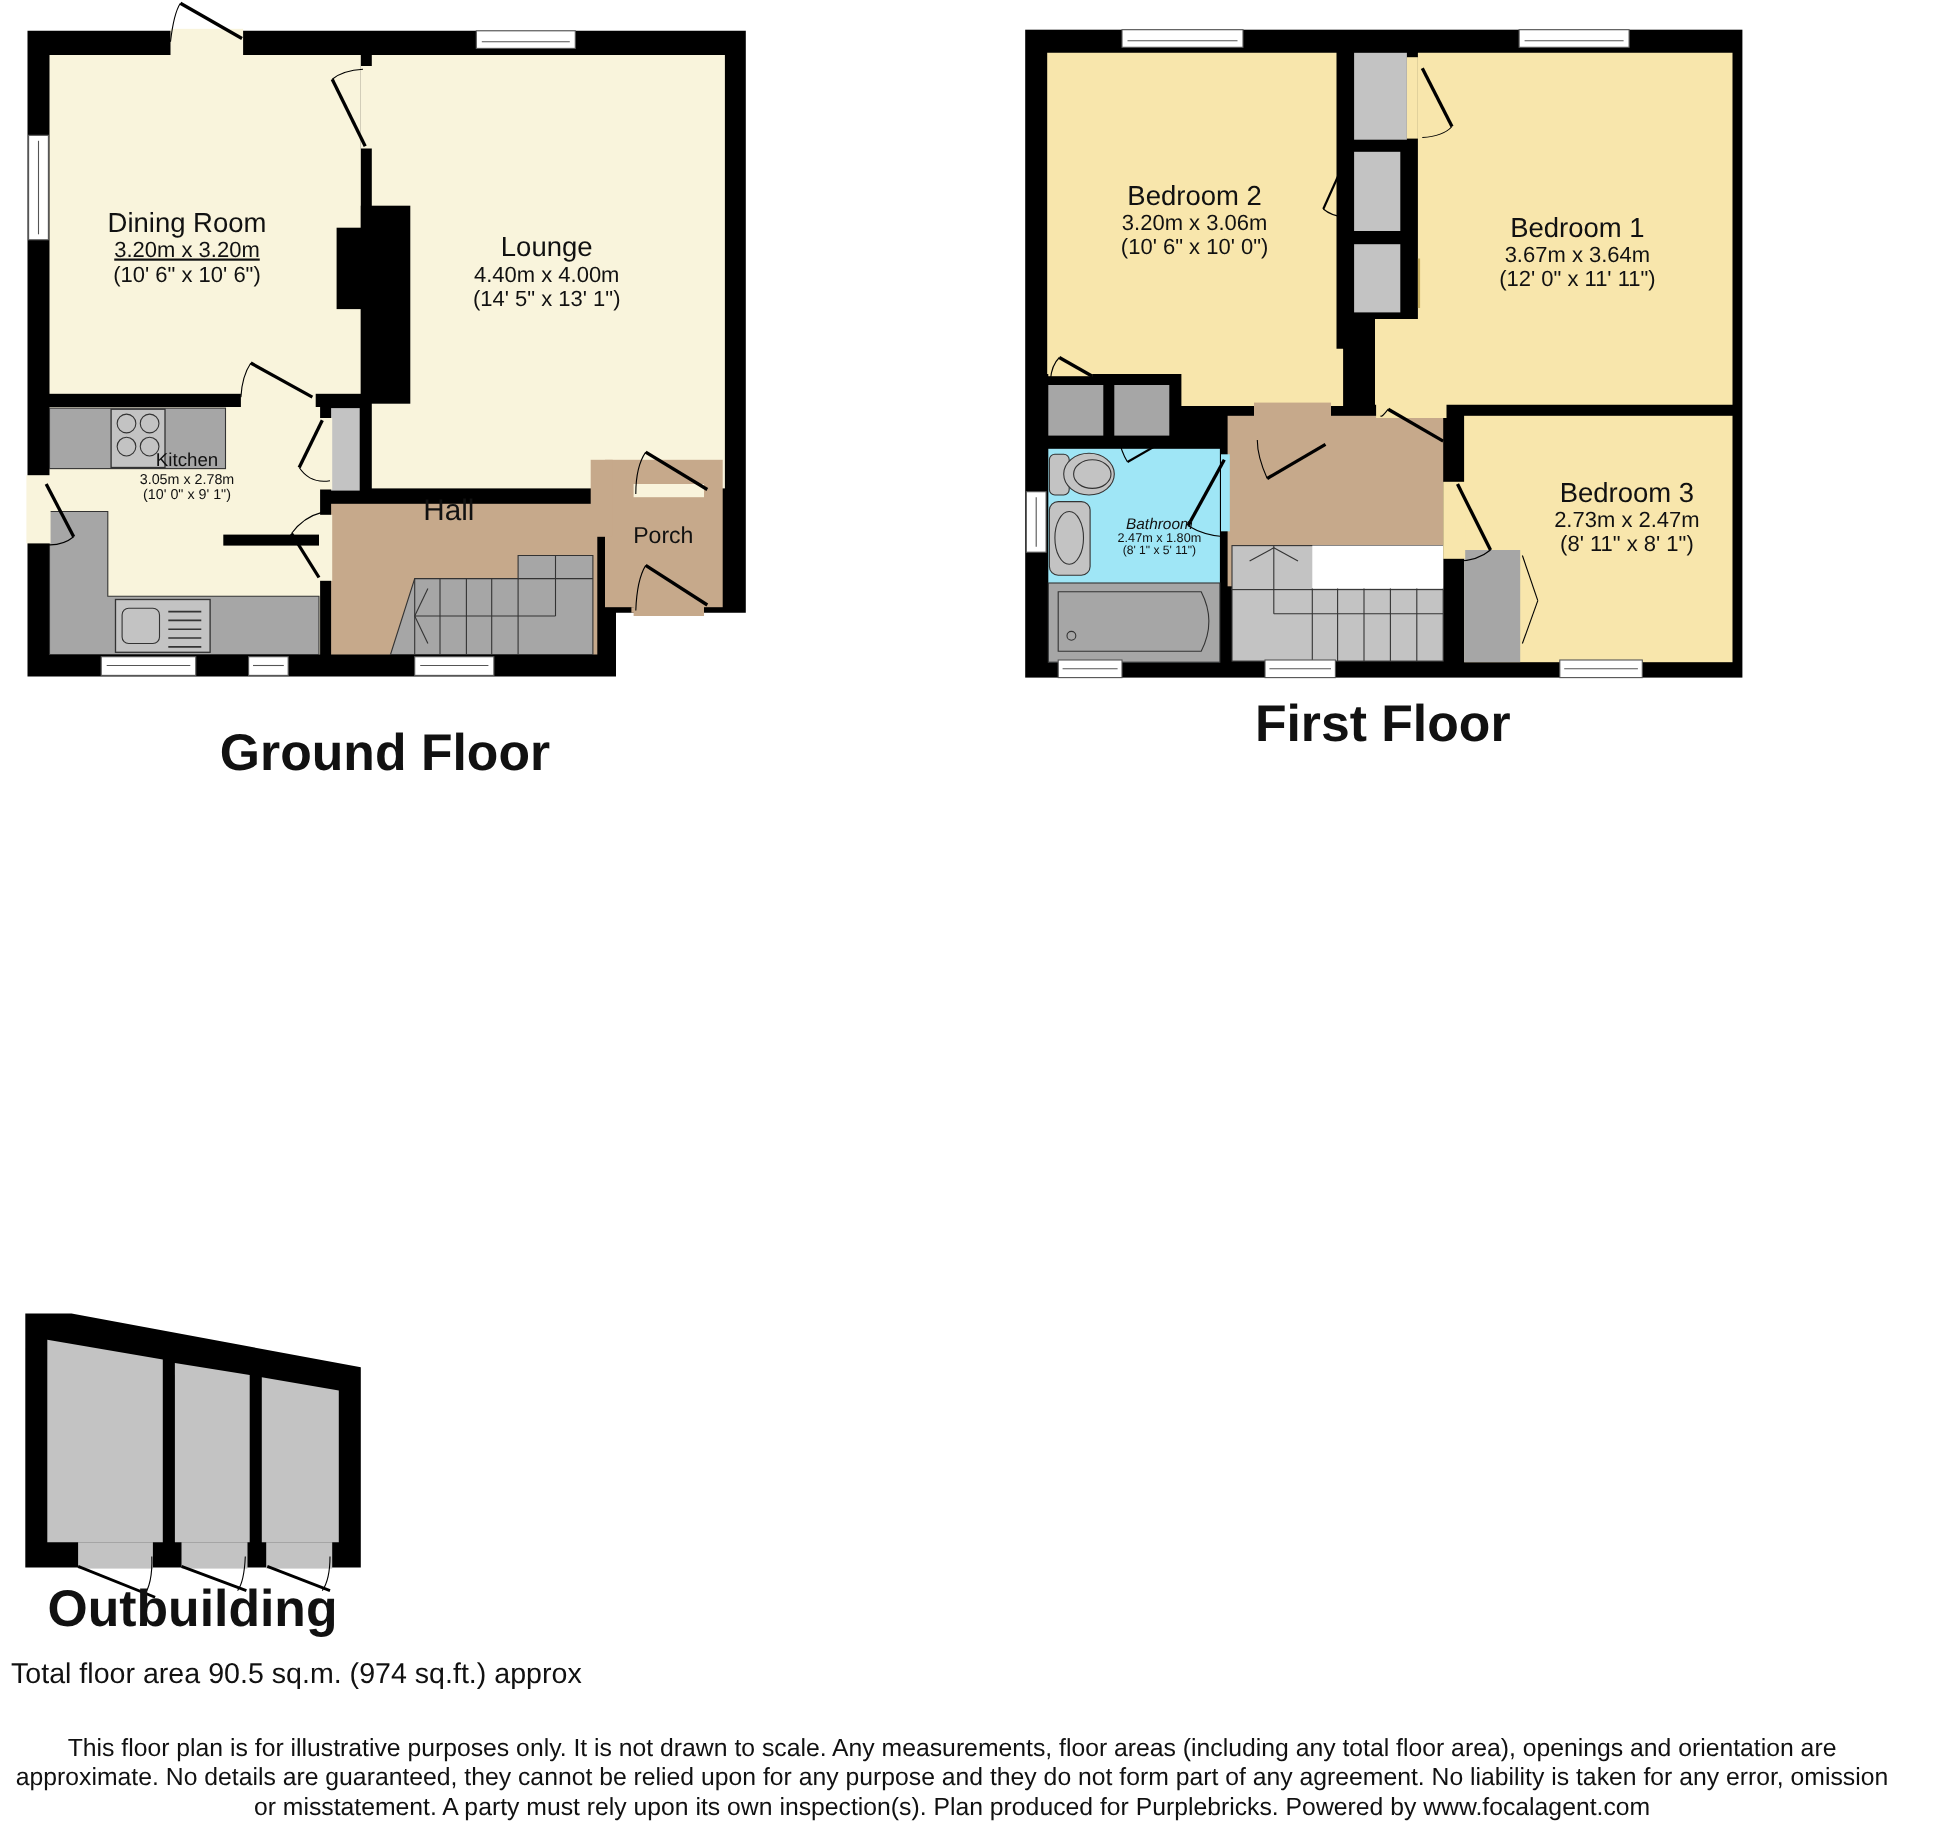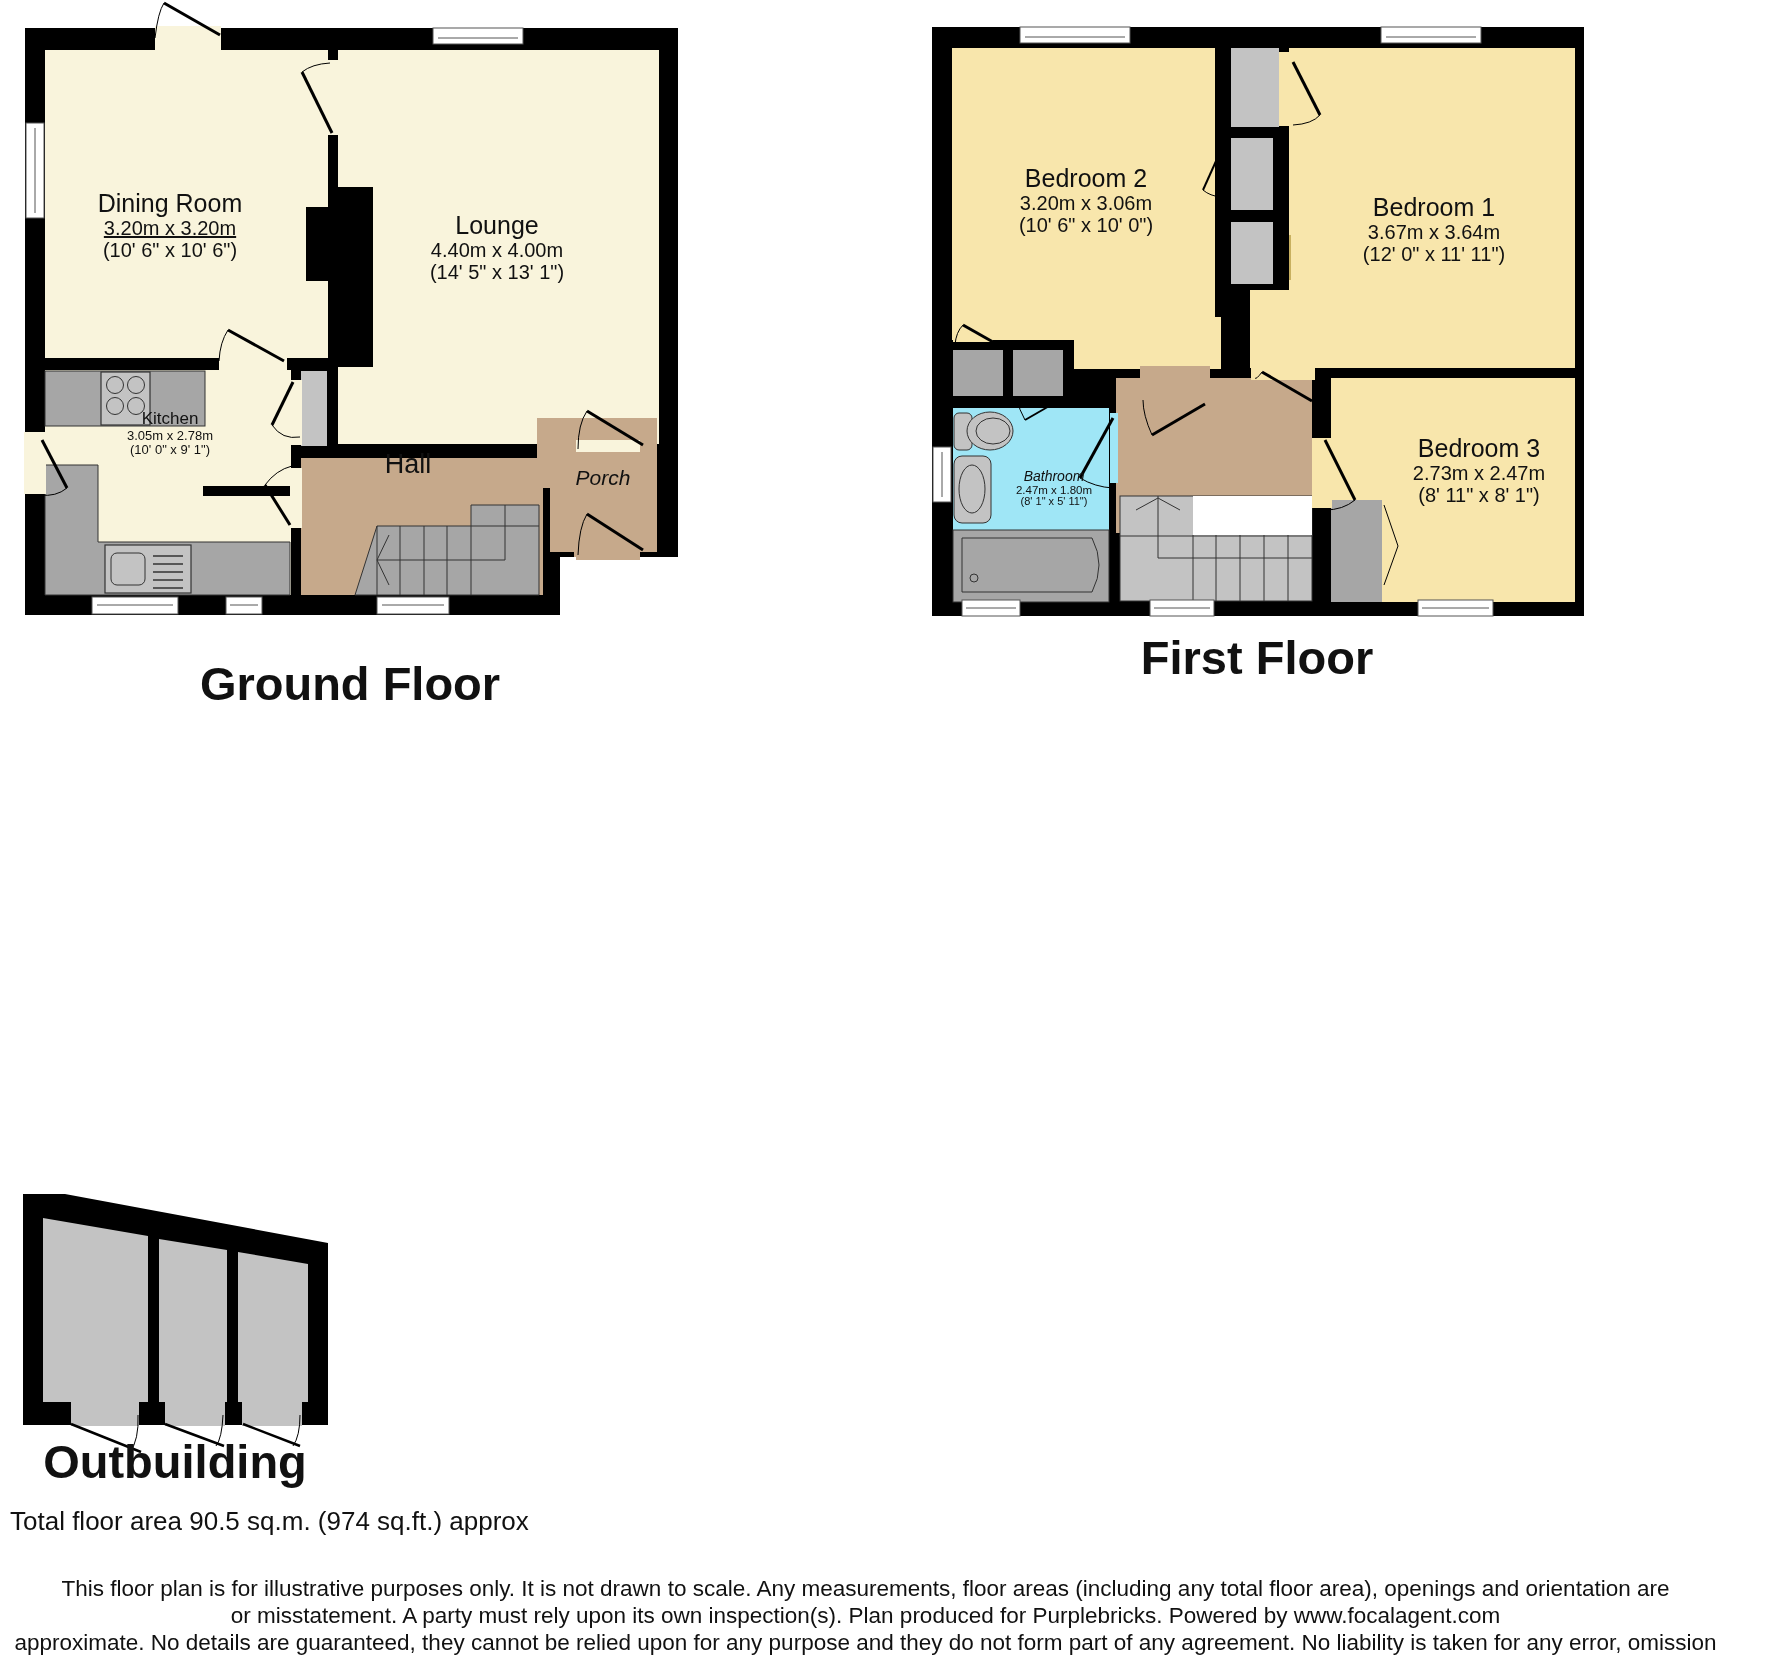--- a/index.html
+++ b/index.html
@@ -226,21 +226,21 @@
   <span class="dm" style="font-size:20px;">(14' 5" x 13' 1")</span>
 </div>
 <div class="lbl" style="left:170px; top:410px; line-height:1.1;">
   <span class="nm" style="font-size:17px;">Kitchen</span>
   <span class="dm" style="font-size:13px;">3.05m x 2.78m</span>
   <span class="dm" style="font-size:13px;">(10' 0" x 9' 1")</span>
 </div>
 <div class="lbl" style="left:408px; top:449px;">
   <span class="nm" style="font-size:27px;">Hall</span>
 </div>
-<div class="lbl" style="left:603px; top:466px;font-style:italic;">
+<div class="lbl" style="left:603px; top:476px;">
   <span class="nm" style="font-size:21px;">Porch</span>
 </div>
 
 <div class="lbl" style="left:1086px; top:164px;">
   <span class="nm" style="font-size:25px;">Bedroom 2</span>
   <span class="dm" style="font-size:20px;">3.20m x 3.06m</span>
   <span class="dm" style="font-size:20px;">(10' 6" x 10' 0")</span>
 </div>
 <div class="lbl" style="left:1434px; top:193px;">
   <span class="nm" style="font-size:25px;">Bedroom 1</span>
@@ -259,15 +259,15 @@
 </div>
 
 <div class="floor-title" style="left:350px; top:656px;">Ground Floor</div>
 <div class="floor-title" style="left:1257px; top:630px;">First Floor</div>
 <div class="floor-title" style="left:175px; top:1434px;text-align:center;">Outbuilding</div>
 
 <div class="total">Total floor area 90.5 sq.m. (974 sq.ft.) approx</div>
 
 <div class="disclaimer">
   <span>This floor plan is for illustrative purposes only. It is not drawn to scale. Any measurements, floor areas (including any total floor area), openings and orientation are</span>
+  <span>approximate. No details are guaranteed, they cannot be relied upon for any purpose and they do not form part of any agreement. No liability is taken for any error, omission</span>
   <span>or misstatement. A party must rely upon its own inspection(s). Plan produced for Purplebricks. Powered by www.focalagent.com</span>
-  <span>approximate. No details are guaranteed, they cannot be relied upon for any purpose and they do not form part of any agreement. No liability is taken for any error, omission</span>
 </div>
 
 </body></html>

